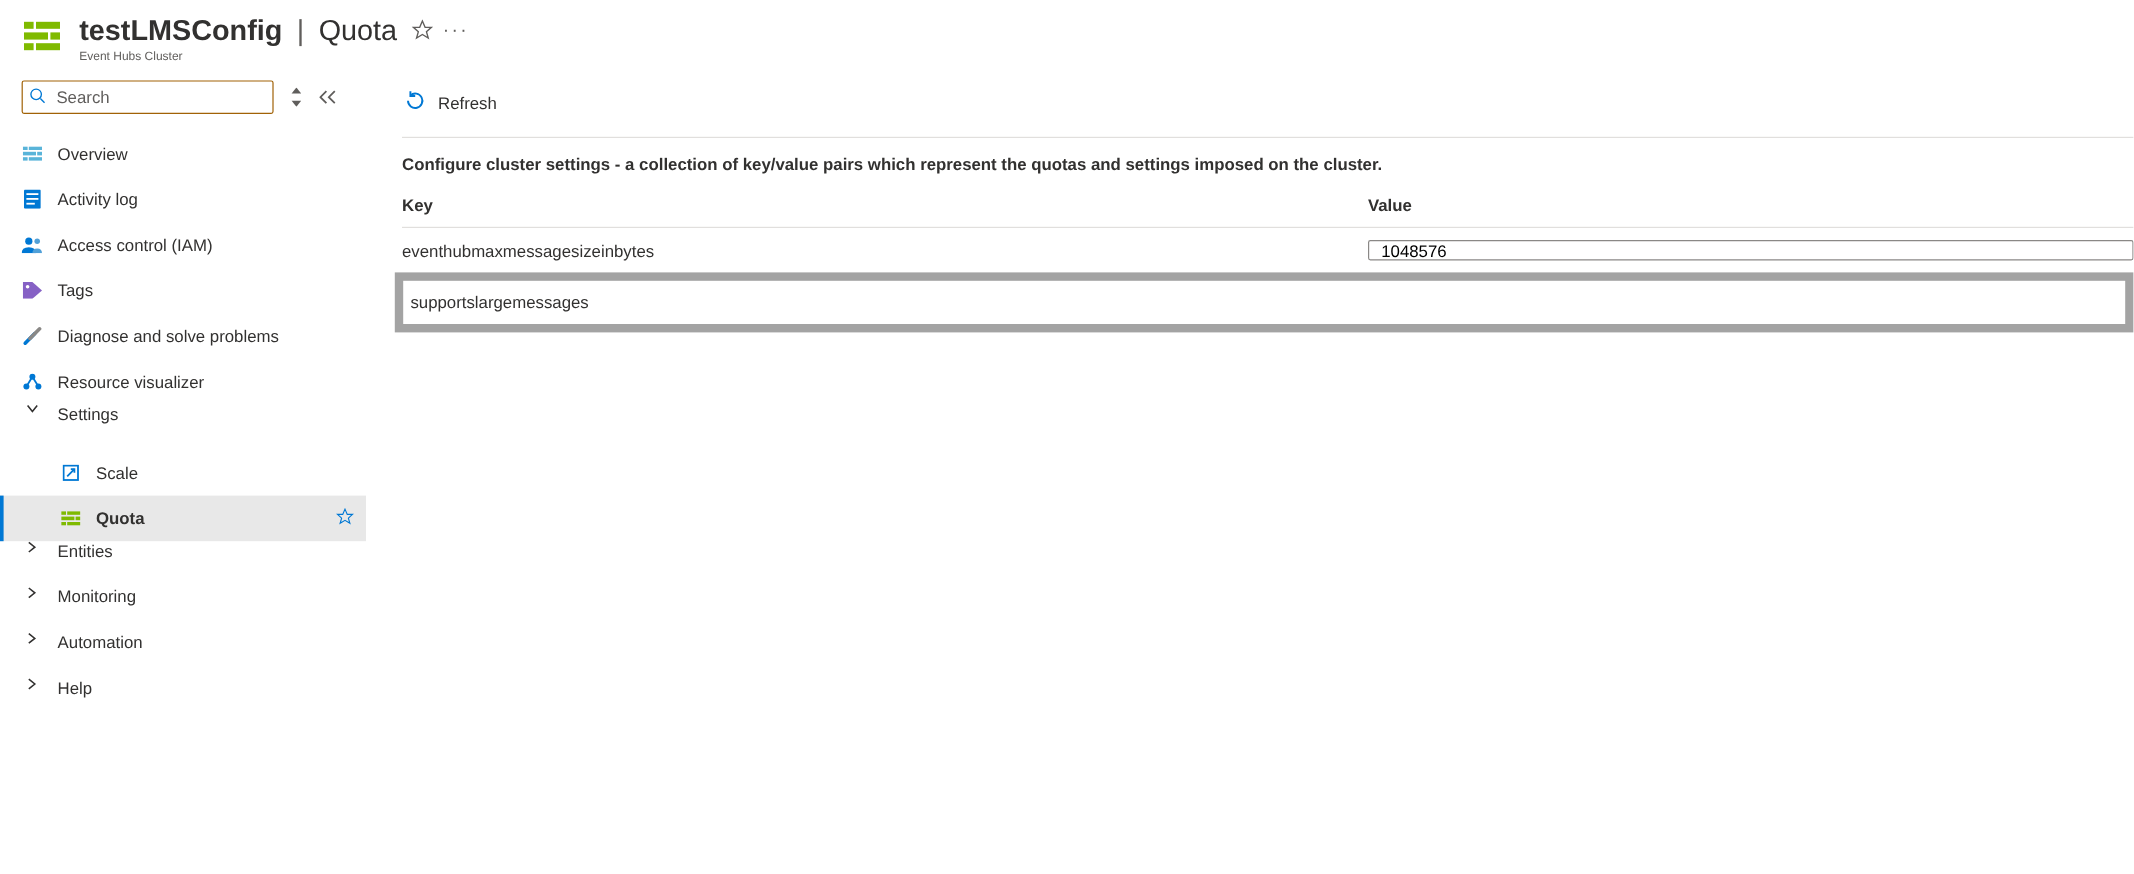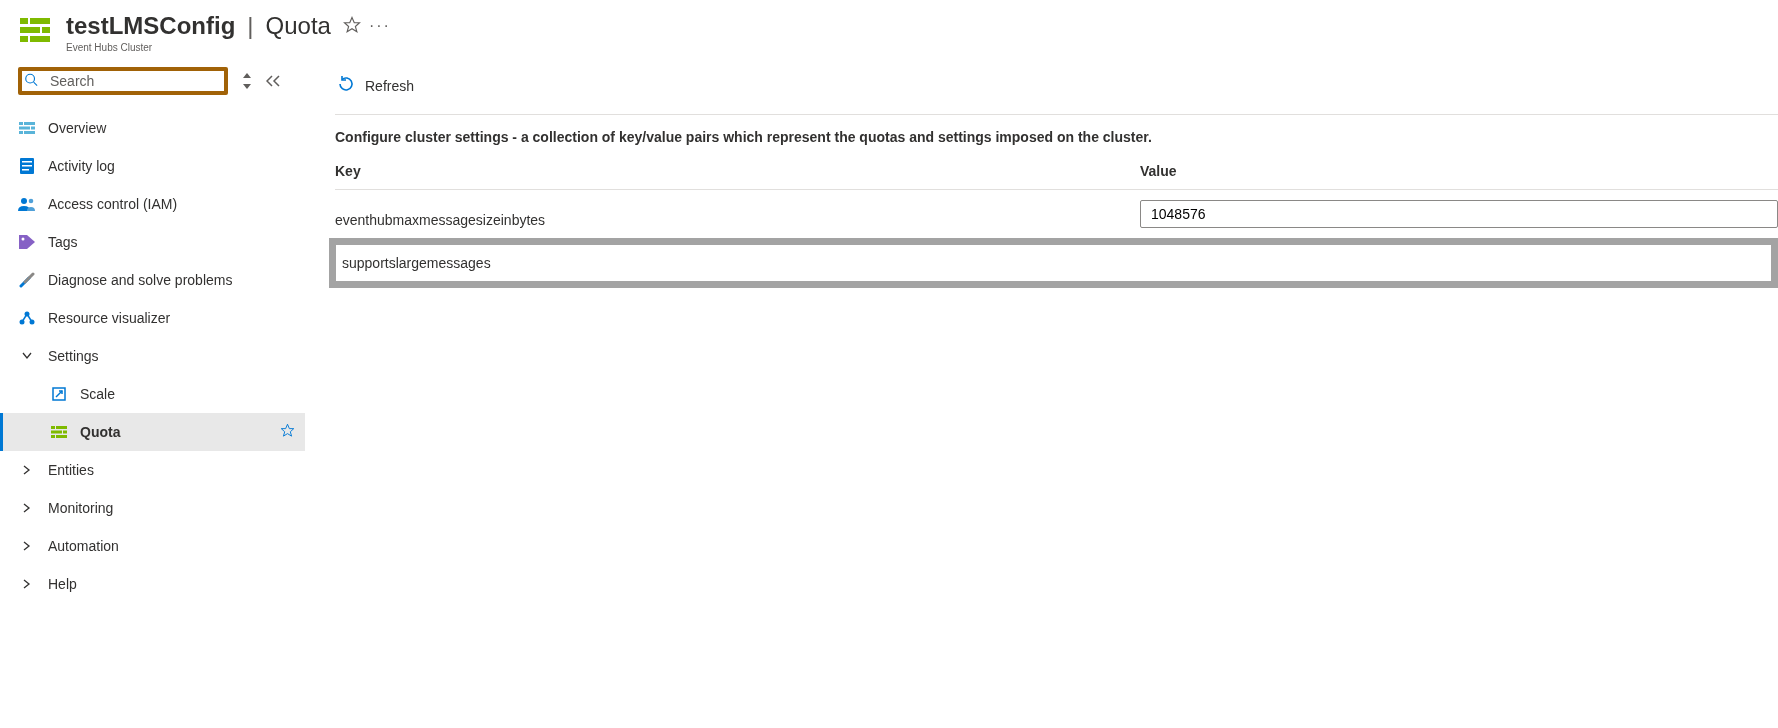--- a/index.html
+++ b/index.html
@@ -70,21 +70,21 @@
     gap: 14px;
     margin-bottom: 14px;
   }
   .search-box {
     position: relative;
     flex: 0 0 210px;
   }
   .search-box input {
     width: 100%;
     height: 28px;
-    border: 4px solid #a16207;
+    border: 1px solid #a16207;
     border-radius: 2px;
     padding: 0 8px 0 28px;
     font-size: 14px;
     color: #323130;
     outline: none;
   }
   .search-box input::placeholder { color: #605e5c; }
   .search-icon-wrap {
     position: absolute;
     left: 6px; top: 50%;
@@ -115,21 +115,20 @@
     margin-left: -18px;
     padding-left: 47px;
     font-weight: 600;
   }
   .nav-item .pin {
     margin-left: auto;
     color: #0078d4;
   }
   .nav-group {
     display: flex;
-    align-items: center;
     gap: 12px;
     height: 38px;
     cursor: pointer;
     color: #323130;
   }
   .nav-group .chev-slot {
     width: 18px;
     display: flex;
     justify-content: center;
   }
@@ -172,21 +171,21 @@
 
   .kv-row {
     display: flex;
     align-items: flex-end;
     padding: 10px 0;
   }
   .kv-row .col-key { flex: 0 0 805px; }
   .kv-row .col-val { flex: 1; }
   .kv-row .col-val input {
     width: 100%;
-    height: 28px;
+    height: 17px;
     border: 1px solid #8a8886;
     border-radius: 2px;
     padding: 2px 10px;
     font-size: 14px;
     outline: none;
   }
   .highlight-row {
     border: 7px solid #a3a3a3;
     margin-left: -6px;
     padding-left: 6px;

